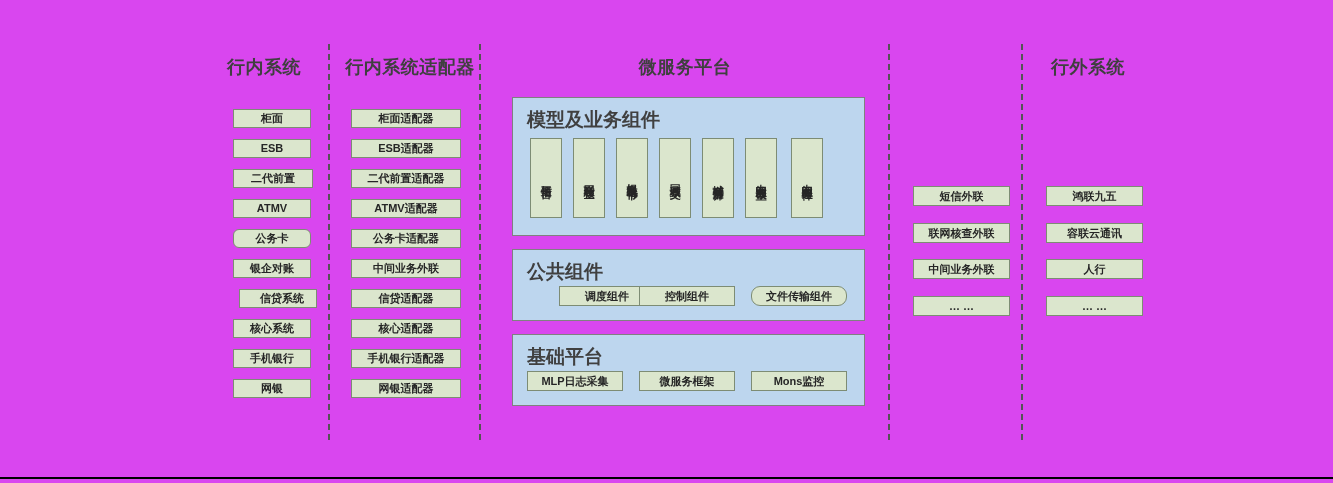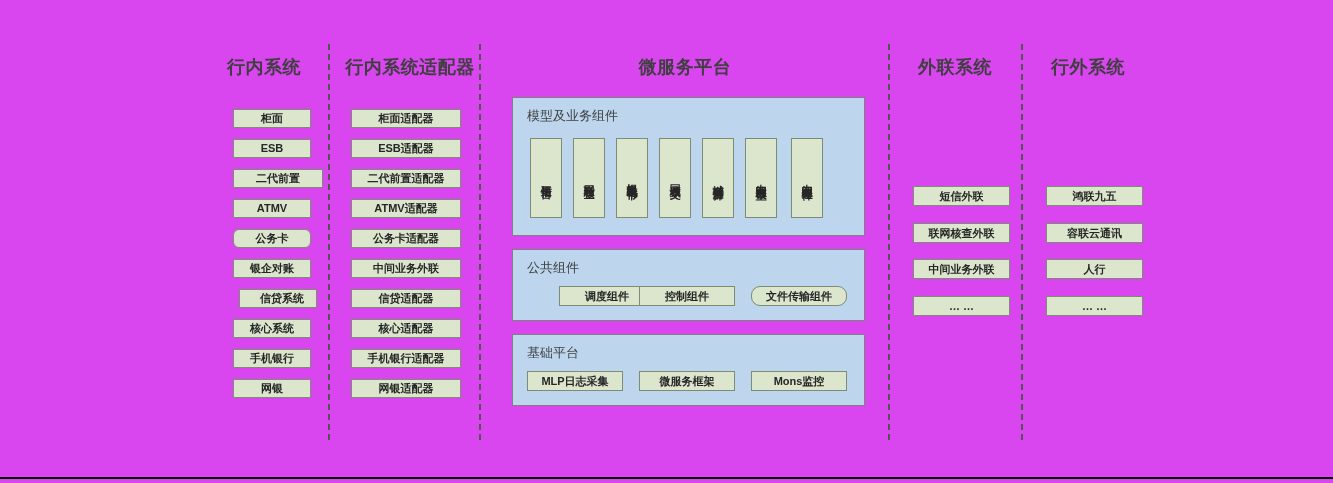--- a/index.html
+++ b/index.html
@@ -78,45 +78,44 @@
   .panel {
     position: absolute;
     background: #bdd6ee;
     border: 1.4px solid #808080;
     box-sizing: border-box;
   }
   .panel-title {
     position: absolute;
     left: 14px;
     top: 9px;
-    font-size: 13px;
+    font-size: 19px;
     color: #404040;
-    font-weight: normal;
+    font-weight: bold;
     white-space: nowrap;
   }
 </style>
 </head>
 <body>
 
 <div id="canvas">
 
   <div class="divider" style="left:328px;"></div>
   <div class="divider" style="left:479px;"></div>
   <div class="divider" style="left:888px;"></div>
   <div class="divider" style="left:1021px;"></div>
 
   <div class="col-header" style="left:200px;top:55px;width:128px;">行内系统</div>
   <div class="col-header" style="left:340px;top:55px;width:140px;">行内系统适配器</div>
   <div class="col-header" style="left:560px;top:55px;width:250px;">微服务平台</div>
-  <div class="col-header" style="left:890px;top:55px;width:130px;">外联系统</div>
   <div class="col-header" style="left:1023px;top:55px;width:130px;">行外系统</div>
 
   <div class="node" style="left:233px;top:109px;width:78px;height:19px;">柜面</div>
   <div class="node" style="left:233px;top:139px;width:78px;height:19px;">ESB</div>
-  <div class="node" style="left:233px;top:169px;width:90px;height:19px;">二代前置</div>
+  <div class="node" style="left:233px;top:169px;width:80px;height:19px;">二代前置</div>
   <div class="node" style="left:233px;top:199px;width:78px;height:19px;">ATMV</div>
   <div class="node" style="left:233px;top:229px;width:78px;height:19px;border-radius:6px;">公务卡</div>
   <div class="node" style="left:233px;top:259px;width:78px;height:19px;">银企对账</div>
   <div class="node" style="left:239px;top:289px;width:78px;height:19px;padding-left:8px;">信贷系统</div>
   <div class="node" style="left:233px;top:319px;width:78px;height:19px;">核心系统</div>
   <div class="node" style="left:233px;top:349px;width:78px;height:19px;">手机银行</div>
   <div class="node" style="left:233px;top:379px;width:78px;height:19px;">网银</div>
 
   <div class="node" style="left:351px;top:109px;width:110px;height:19px;">柜面适配器</div>
   <div class="node" style="left:351px;top:139px;width:110px;height:19px;">ESB适配器</div>

